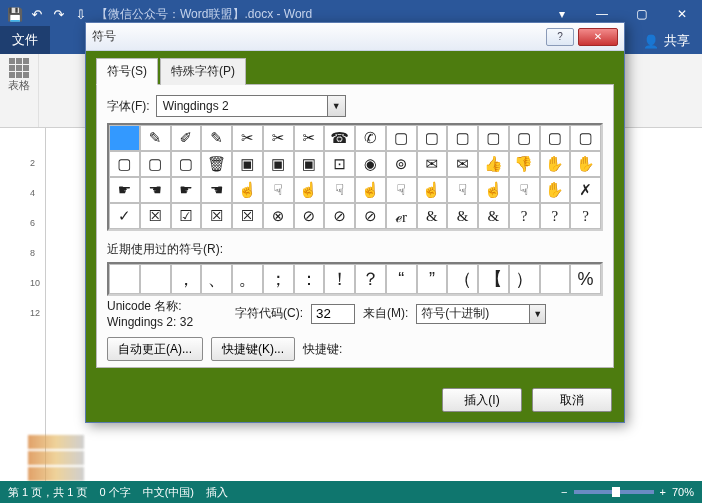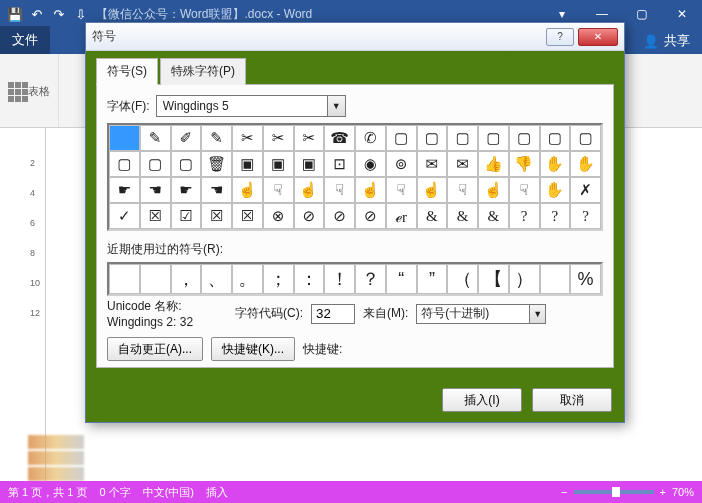--- a/index.html
+++ b/index.html
@@ -10,31 +10,31 @@
 .qa-icons span { width: 18px; height: 18px; display: flex; align-items: center; justify-content: center; cursor: pointer; font-size: 13px; }
 .word-title { flex: 1; color: #c8d6ef; }
 .win-controls { display: flex; }
 .win-controls span { width: 40px; height: 28px; display: flex; align-items: center; justify-content: center; font-size: 12px; }
 
 .ribbon-tabs { height: 26px; background: #2b579a; display: flex; align-items: flex-end; color: #fff; font-size: 13px; }
 .ribbon-tabs .tab { padding: 5px 12px; cursor: pointer; }
 .share { margin-left: auto; padding: 0 12px; display: flex; align-items: center; gap: 4px; height: 26px; }
 
 .ribbon-body { height: 74px; background: #f3f3f3; border-bottom: 1px solid #d0d0d0; display: flex; }
-.ribbon-group { padding: 4px 8px 2px; border-right: 1px solid #e0e0e0; display: flex; flex-direction: row; align-items: center; font-size: 11px; color: #5a5a5a; }
+.ribbon-group { padding: 4px 8px 2px; border-right: 1px solid #e0e0e0; display: flex; flex-direction: column; align-items: center; font-size: 11px; color: #5a5a5a; }
 .ribbon-group .icon-big { width: 28px; height: 28px; border: 1px solid #aab; background: #fff; margin-bottom: 2px; }
 .ribbon-group .grid-ic { display: grid; grid-template-columns: repeat(3,6px); grid-template-rows: repeat(3,6px); gap: 1px; }
 .ribbon-group .grid-ic span { background: #888; }
 
 .doc-area { position: absolute; left: 0; top: 128px; right: 0; bottom: 22px; background: #fff; }
 .ruler-v { position: absolute; left: 28px; top: 0; width: 18px; bottom: 0; background: #fff; border-right: 1px solid #ccc; font-size: 9px; color: #666; }
 .ruler-v .mark { position: absolute; left: 2px; }
 .ruler-corner { position: absolute; left: 28px; top: 0; width: 18px; height: 18px; background: #f0f0f0; border: 1px solid #ccc; font-size: 9px; text-align: center; }
 
-.statusbar { position: absolute; left: 0; right: 0; bottom: 0; height: 22px; background: #d946ef; color: #fff; font-size: 11px; display: flex; align-items: center; padding: 0 8px; gap: 12px; }
+.statusbar { position: absolute; left: 0; right: 0; bottom: 0; height: 22px; background: #0f766e; color: #fff; font-size: 11px; display: flex; align-items: center; padding: 0 8px; gap: 12px; }
 .statusbar .sep { flex: 1; }
 .statusbar .zoom-controls { display: flex; align-items: center; gap: 6px; }
 .zoom-slider { width: 80px; height: 4px; background: #6a8bc3; position: relative; }
 .zoom-slider .thumb { position: absolute; left: 38px; top: -3px; width: 8px; height: 10px; background: #fff; }
 
 
 .dialog { position: absolute; left: 85px; top: 22px; width: 540px; background: #4d7c0f; border: 1px solid #5a7ab0; box-shadow: 3px 3px 12px rgba(0,0,0,0.4); }
 .dlg-titlebar { height: 28px; background: linear-gradient(#fdfdfe,#e6ecf6); border-bottom: 1px solid #c8d2e4; display: flex; align-items: center; padding: 0 6px; font-size: 12px; }
 .dlg-titlebar .title-txt { flex: 1; color: #333; }
 .dlg-titlebar .btn { width: 28px; height: 18px; border: 1px solid #8a9ab8; border-radius: 2px; margin-left: 4px; display: flex; align-items: center; justify-content: center; font-size: 10px; cursor: pointer; }
@@ -165,21 +165,21 @@
   </div>
   <div class="dlg-body">
     <div class="tabs-row">
       <div class="dlg-tab active">符号(S)</div>
       <div class="dlg-tab">特殊字符(P)</div>
     </div>
     <div class="tab-content">
       <div class="font-row">
         <label>字体(F):</label>
         <div class="font-select">
-          <div class="val">Wingdings 5</div>
+          <div class="val">Wingdings 2</div>
           <div class="dd">▼</div>
         </div>
       </div>
 
       <div class="symgrid" id="symgrid">
           <div class="cell selected"> </div>
           <div class="cell">✎</div>
           <div class="cell">✐</div>
           <div class="cell">✎</div>
           <div class="cell">✂</div>

